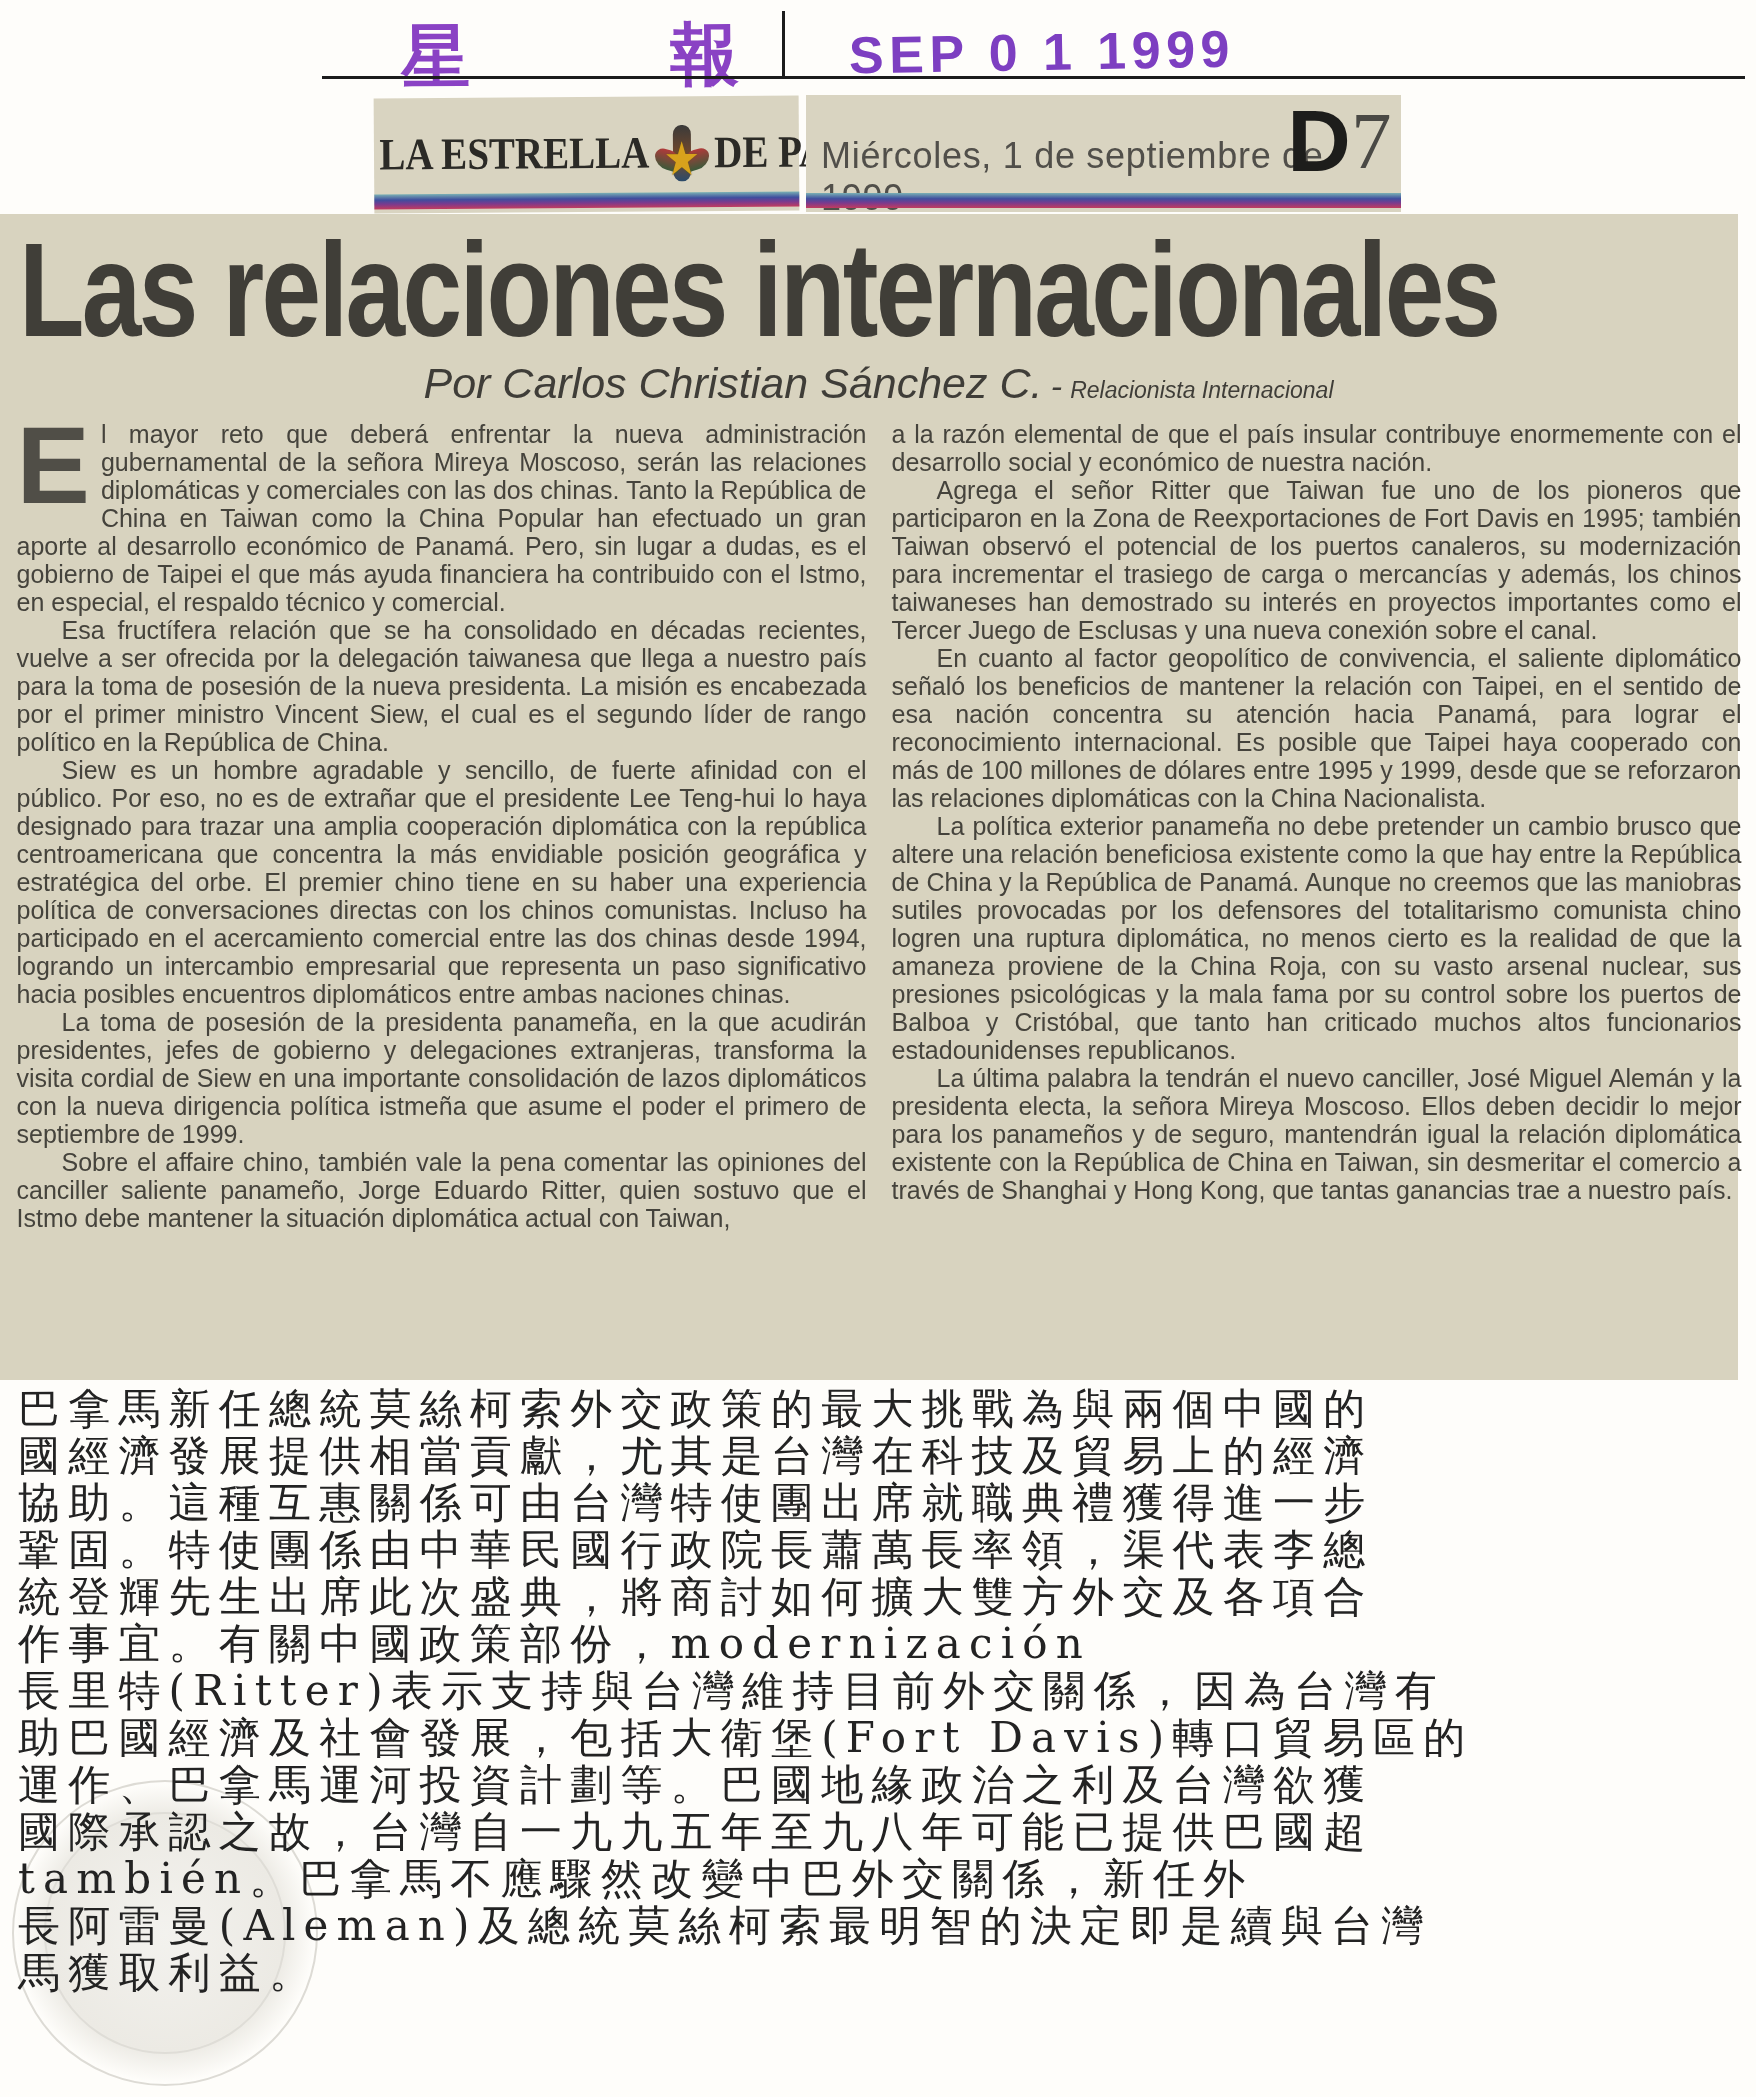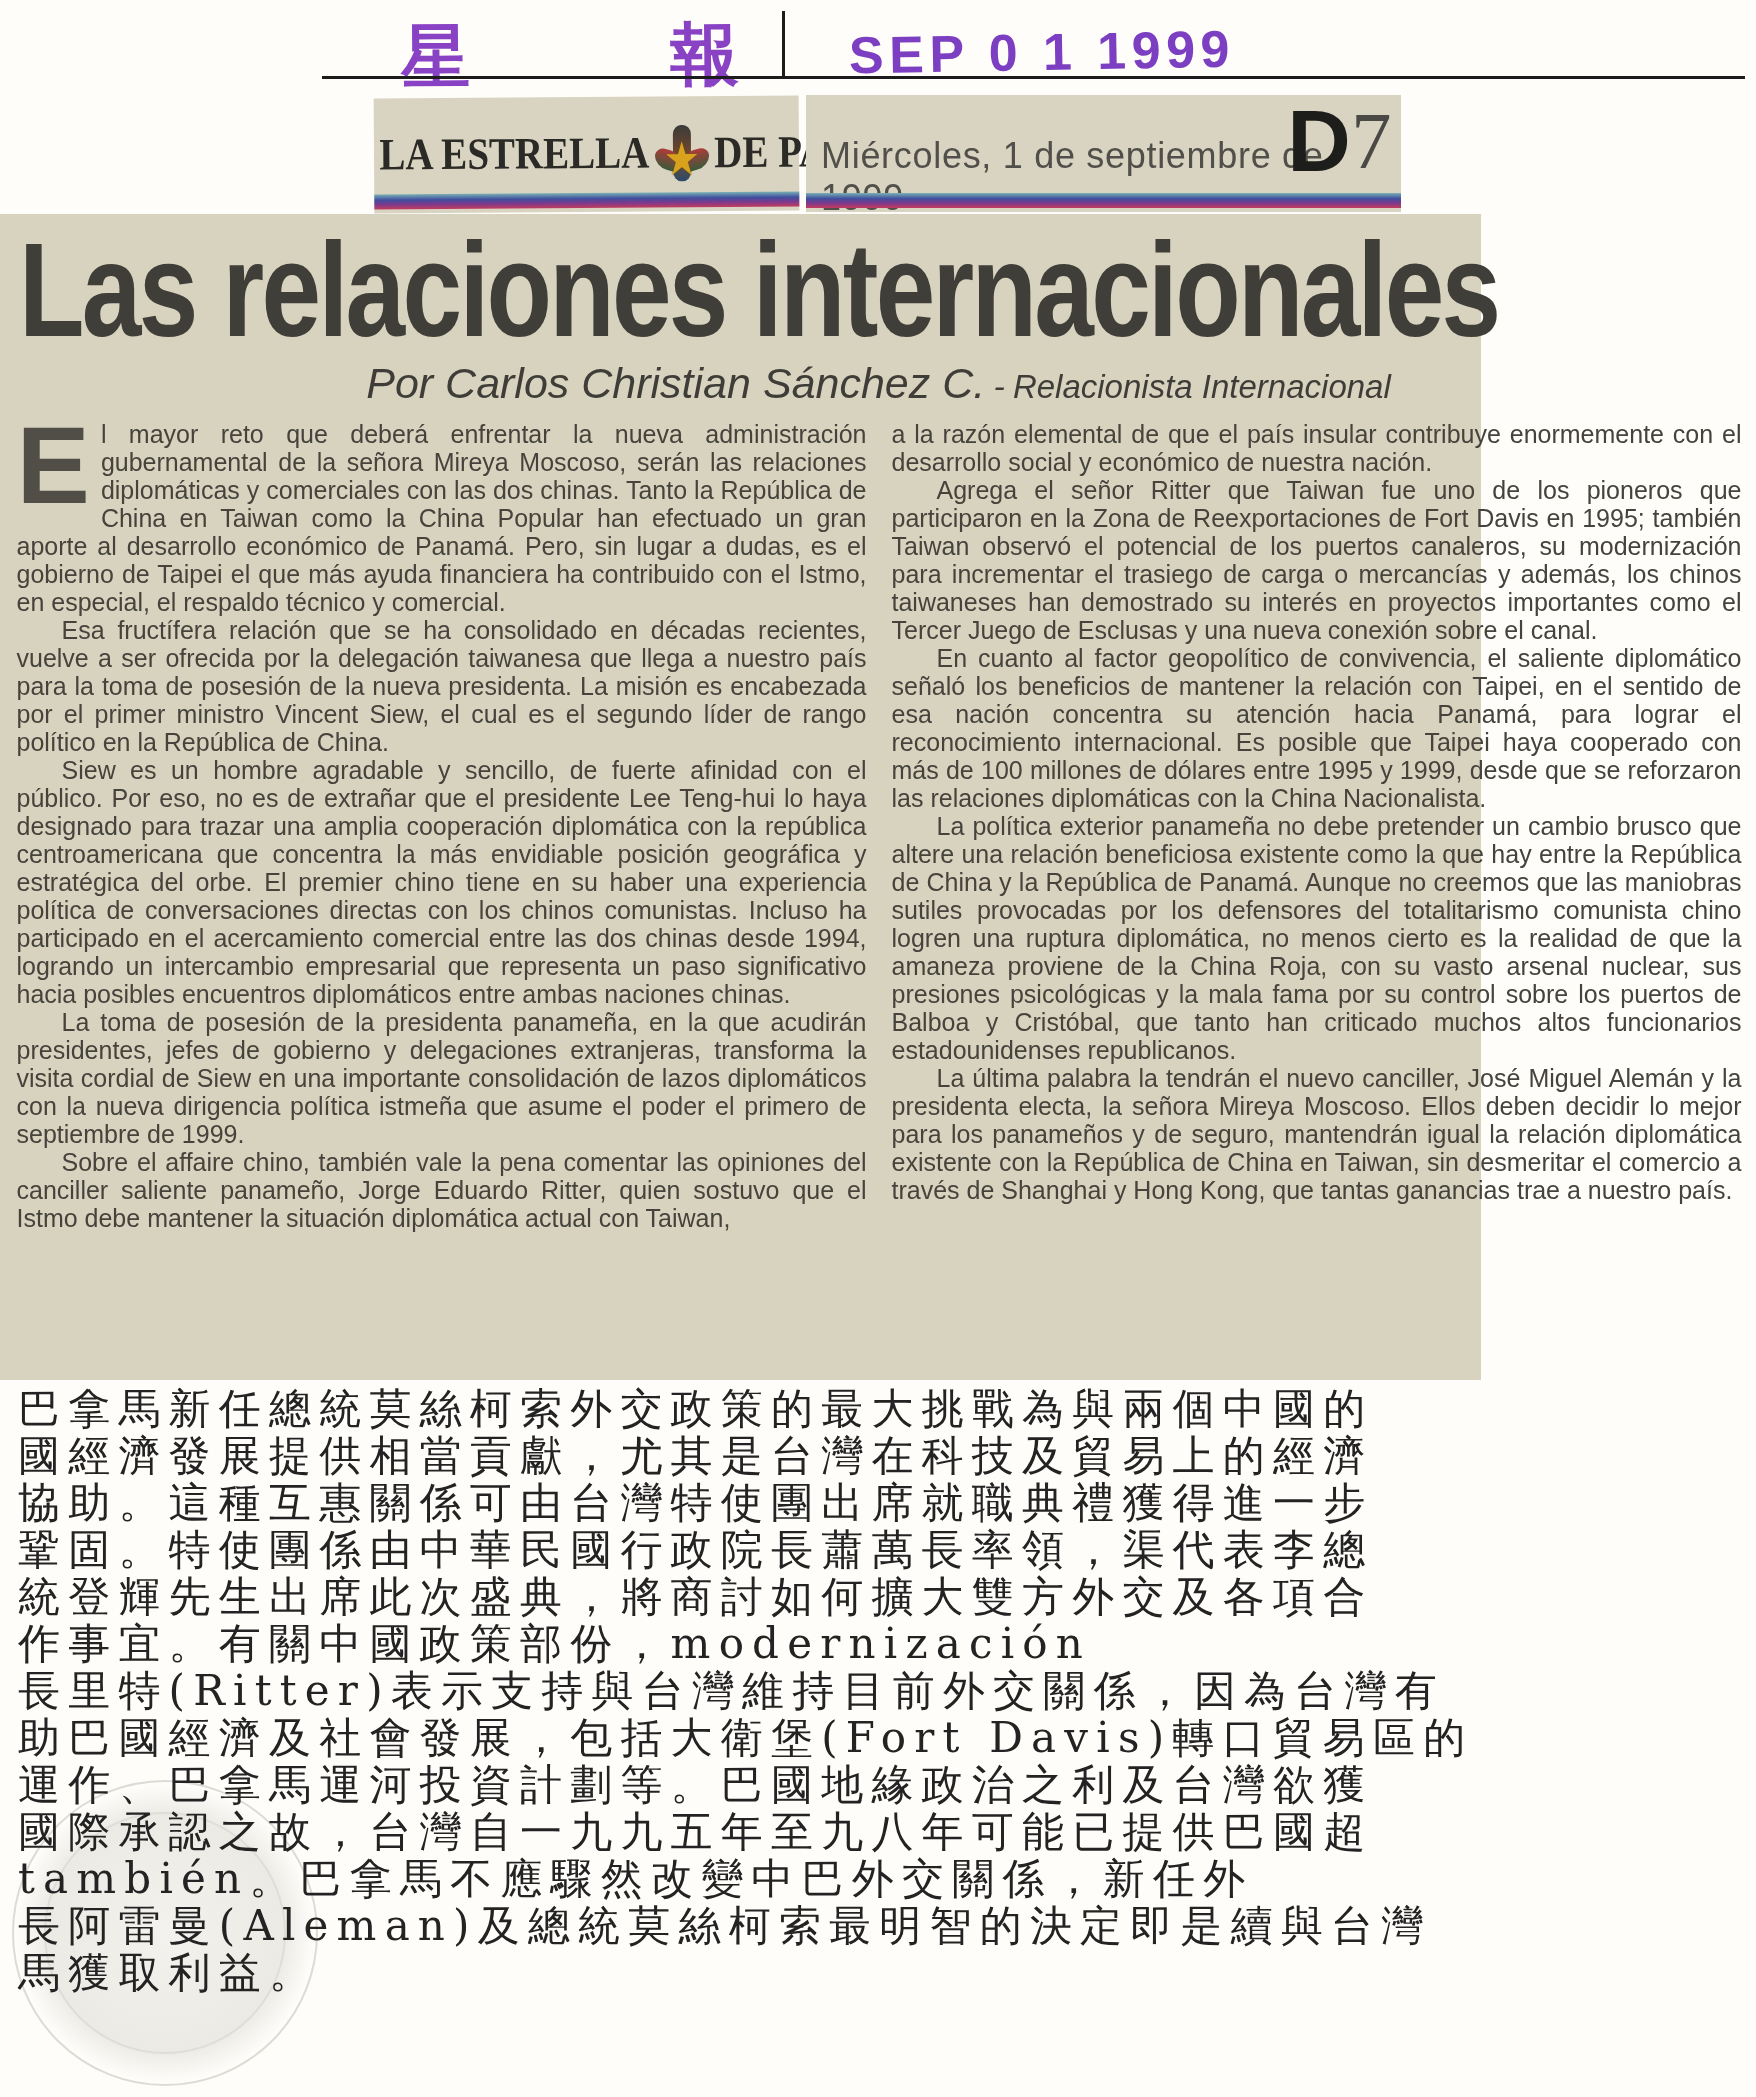--- a/index.html
+++ b/index.html
@@ -49,33 +49,33 @@
     width:18px;height:49px;border-radius:8.2px;
     background:linear-gradient(#3a3a3a,#7a4a2a 60%,#2a4a6a);
   }
   .mast-date{
     position:absolute;left:15px;top:40px;font-size:36px;color:#514f4a;letter-spacing:0.7px;
   }
   .sect{position:absolute;right:9.6px;top:8.2px;display:flex;align-items:flex-start;}
   .sect-letter{font-size:88px;line-height:75px;font-weight:900;color:#1d1d1b;}
   .sect-num{font-family:"Liberation Serif",serif;font-size:81px;line-height:77px;color:#4a4945;}
   
-  .clip-main{position:absolute;left:0;top:214px;width:1481px;height:1166px;background:#d8d3bf;}
+  .clip-main{position:absolute;left:0;top:214px;width:1738px;height:1166px;background:#d8d3bf;}
   .headline-wrap{position:absolute;left:19px;top:4.1px;width:1757px;}
   .headline{
     transform:scaleX(.80);transform-origin:0 50%;white-space:nowrap;
     font-weight:700;font-size:134px;line-height:143px;letter-spacing:-3.4px;color:#403e38;
   }
   .byline{
     position:absolute;left:0;top:145px;width:1757px;text-align:center;
     font-style:italic;color:#3f3d38;white-space:nowrap;
   }
   .byline .name{font-size:43px;}
   .byline .dash{font-size:34px;padding:0 8.2px;}
-  .byline .role{font-size:33px;}
+  .byline .role{font-size:23px;}
   .cols{
     position:absolute;left:16.5px;top:206px;width:1725px;display:flex;gap:25px;
   }
   .col{width:850px;text-align:justify;color:#45433c;
     font-size:25px;line-height:28px;}
   .col p{margin:0;text-indent:45px;}
   .col p.no-indent{text-indent:0;}
   .dropcap{
     float:left;font-size:110px;line-height:81px;font-weight:700;color:#504e47;
     padding:4.1px 11px 0 0;

